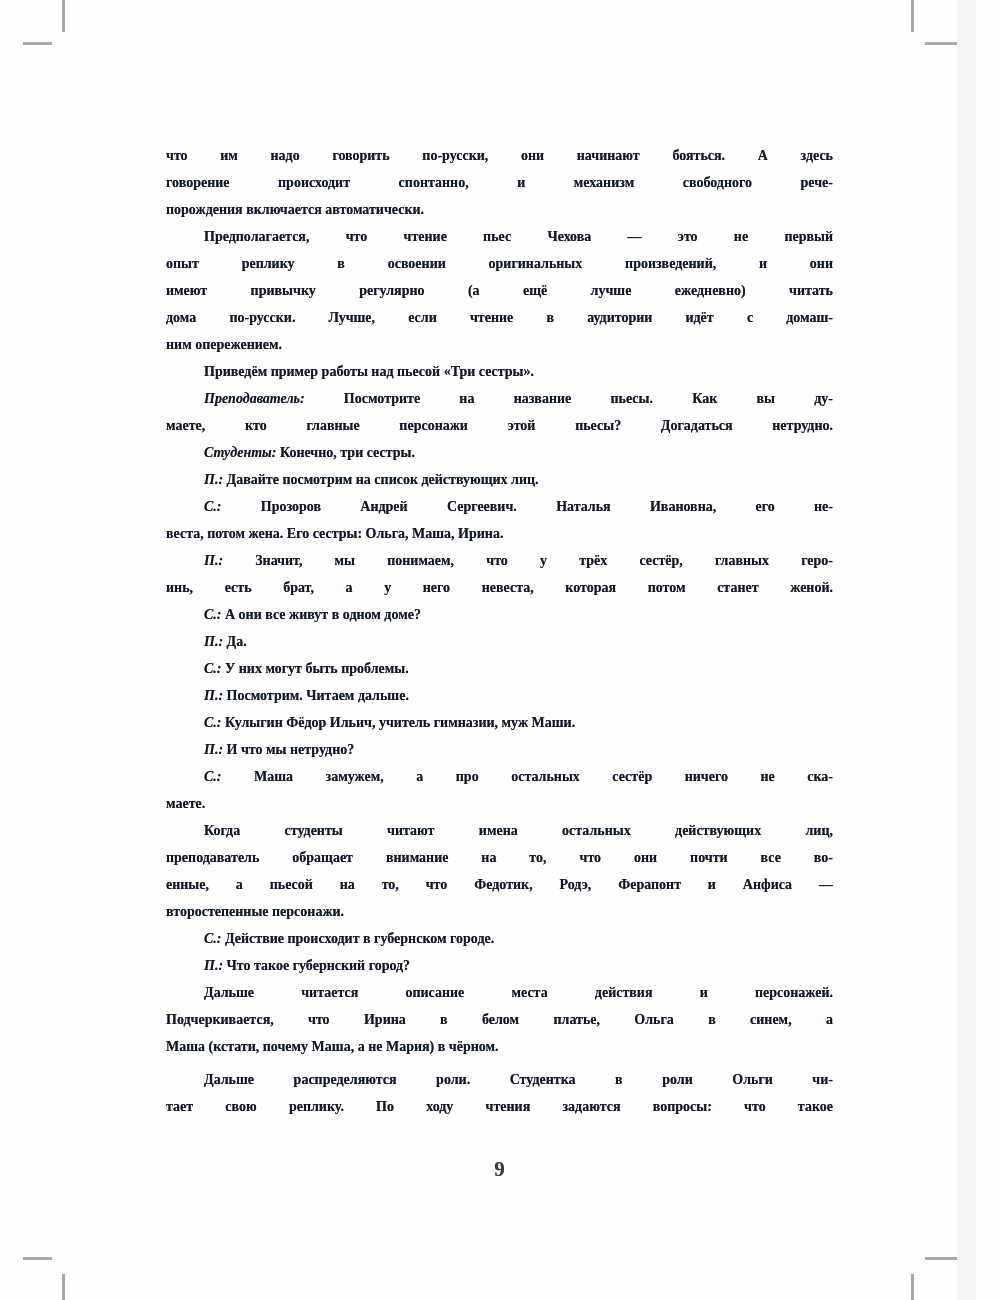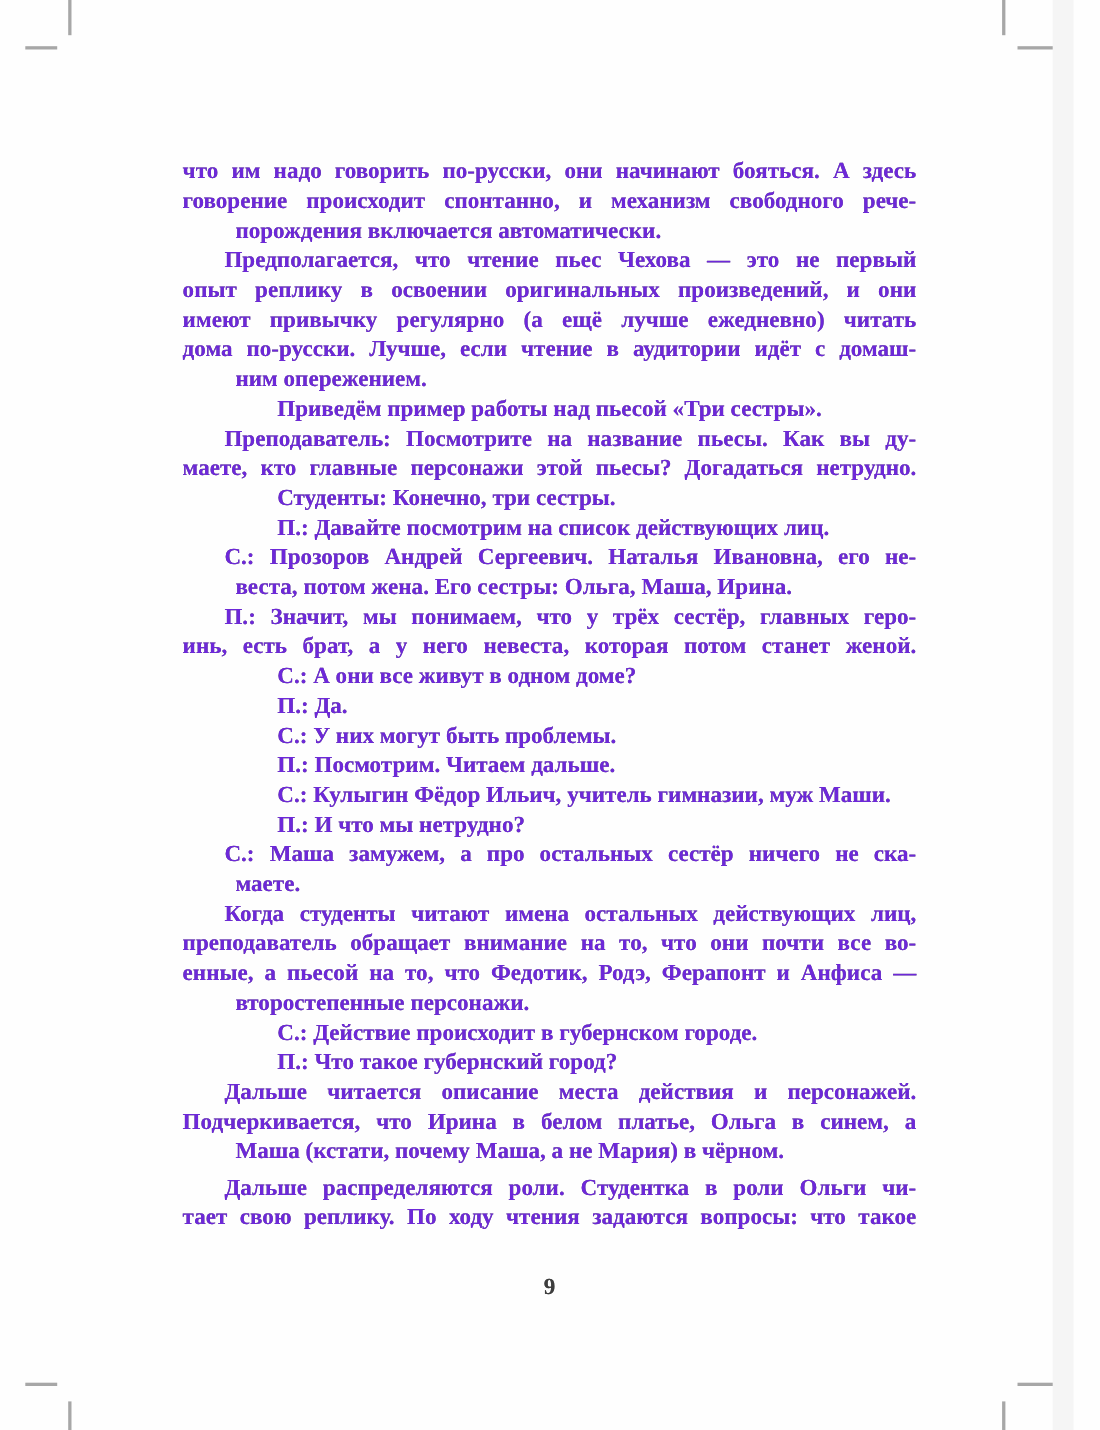--- a/index.html
+++ b/index.html
@@ -24,35 +24,35 @@
   .m-bl-v { left: 62px;  top: 1274px;  height: 26px; }
   .m-br-h { left: 925px; top: 1257px;  width: 33px; }
   .m-br-v { left: 911px; top: 1274px;  height: 26px; }
 
   
   .edge { position: absolute; left: 957px; top: 0; width: 19px; height: 1300px; background: #f5f5f5; }
 
   .text-block {
     position: absolute;
     left: 166px; top: 142px; width: 667px;
-    color: #6d28d9;
-    font-size: 21px;
+    color: #0f172a;
+    font-size: 14px;
     font-weight: bold;
     text-shadow: 0 0 0.6px rgba(61,61,61,0.75);
   }
   .line {
     height: 27px; line-height: 27px;
     white-space: nowrap;
     text-align: justify;
     text-align-last: justify;
   }
-  .line.end { text-align-last: left; margin-left: 48px; }
+  .line.end { text-align-last: left; }
   .line.indent { padding-left: 38px; }
   .line.gap { margin-top: 6px; }
-  .it { }
+  .it { font-style: italic; }
 
   .page-number {
     position: absolute;
     left: 166px; width: 667px; top: 1157px;
     text-align: center;
     font-size: 21px; font-weight: bold;
     color: #3d3d3d;
     text-shadow: 0 0 0.6px rgba(61,61,61,0.75);
   }
 </style>

